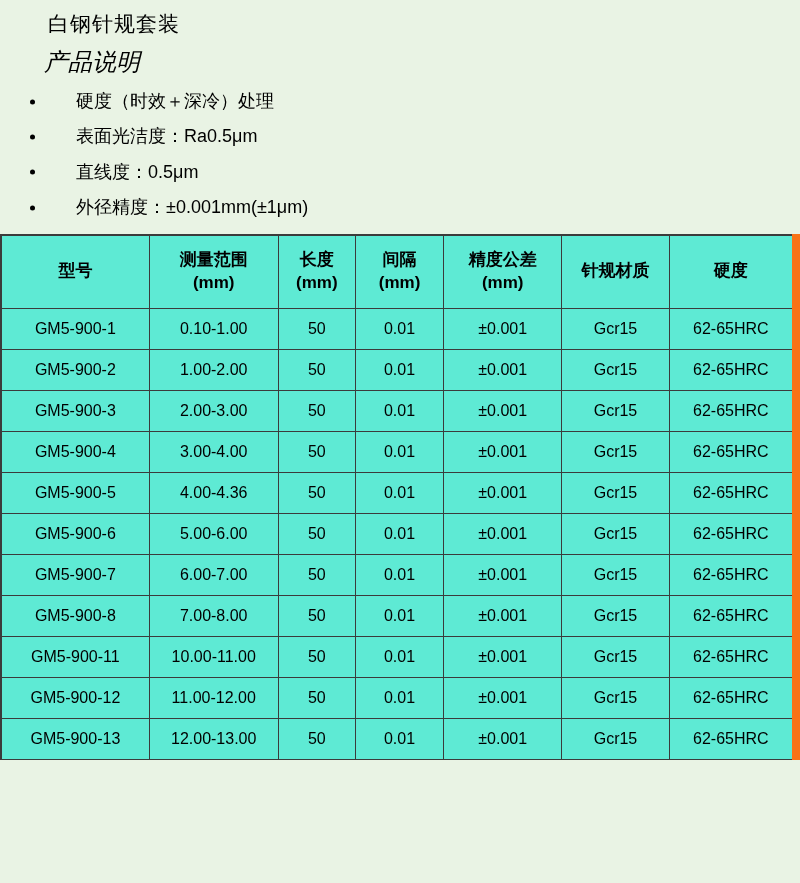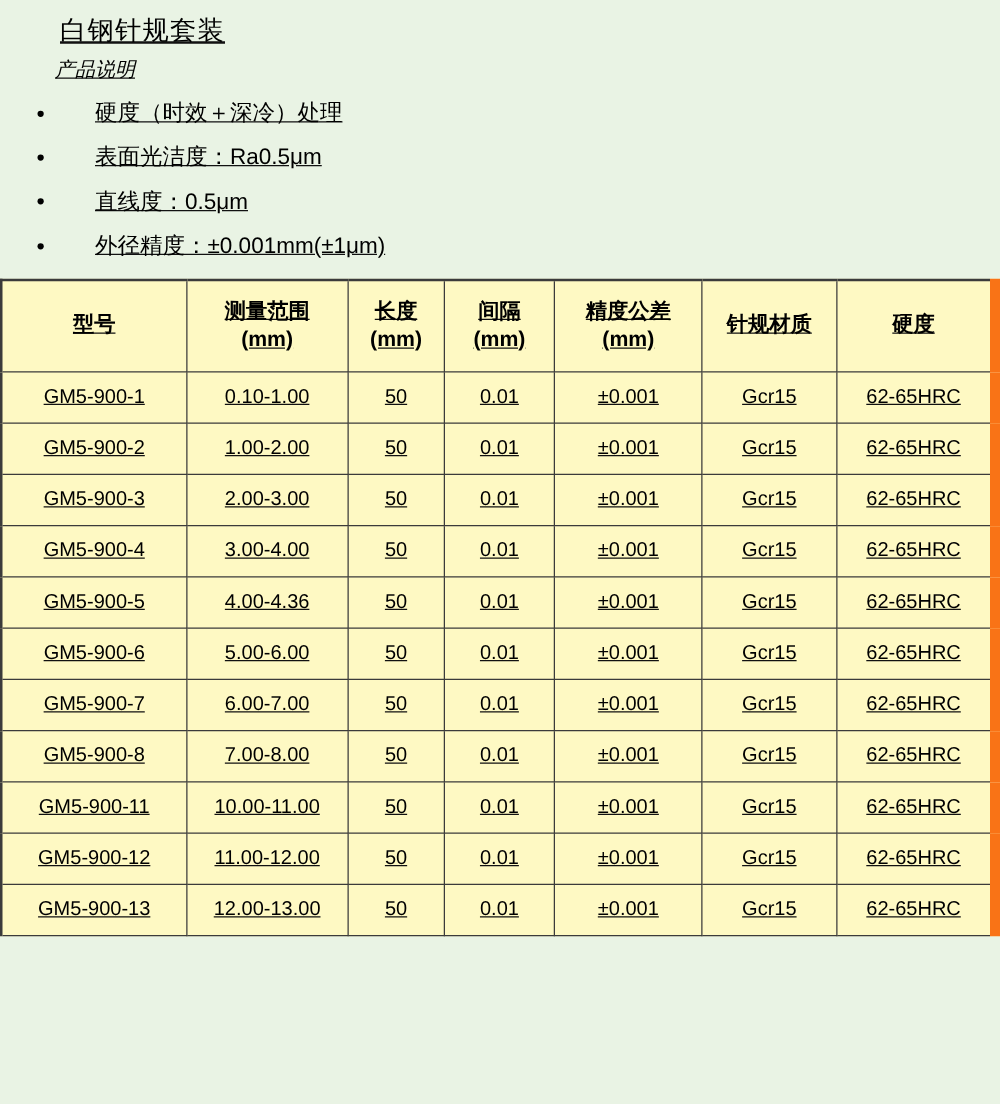--- a/index.html
+++ b/index.html
@@ -13,31 +13,30 @@
     font-family: "Liberation Sans", sans-serif;
     color: #111;
     overflow: hidden;
   }
   .page {
     width: 800px;
     height: 709px;
     position: relative;
     background: #e9f3e4;
     box-sizing: border-box;
-    text-decoration: underline;
   }
   .title {
     font-size: 21px;
     font-weight: normal;
     padding: 10px 0 0 48px;
     letter-spacing: 1px;
     color: #000;
   }
   .subtitle {
-    font-size: 16px;
+    font-size: 24px;
     font-style: italic;
     padding: 8px 0 0 44px;
     color: #000;
   }
   .bullets {
     margin: 6px 0 0 0;
     padding: 0;
     list-style: none;
   }
   .bullets li {
@@ -55,21 +54,21 @@
     width: 5px;
     height: 5px;
     background: #000;
     border-radius: 50%;
   }
   table.spec {
     border-collapse: collapse;
     width: 800px;
     margin: 8px 0 0 0;
     table-layout: fixed;
-    background: #fef9c3;
+    background: #5eead4;
   }
   table.spec th, table.spec td {
     border: 1px solid #3b3b3b;
     text-align: center;
     vertical-align: middle;
     font-size: 16px;
     color: #000;
     padding: 0;
   }
   table.spec th {

